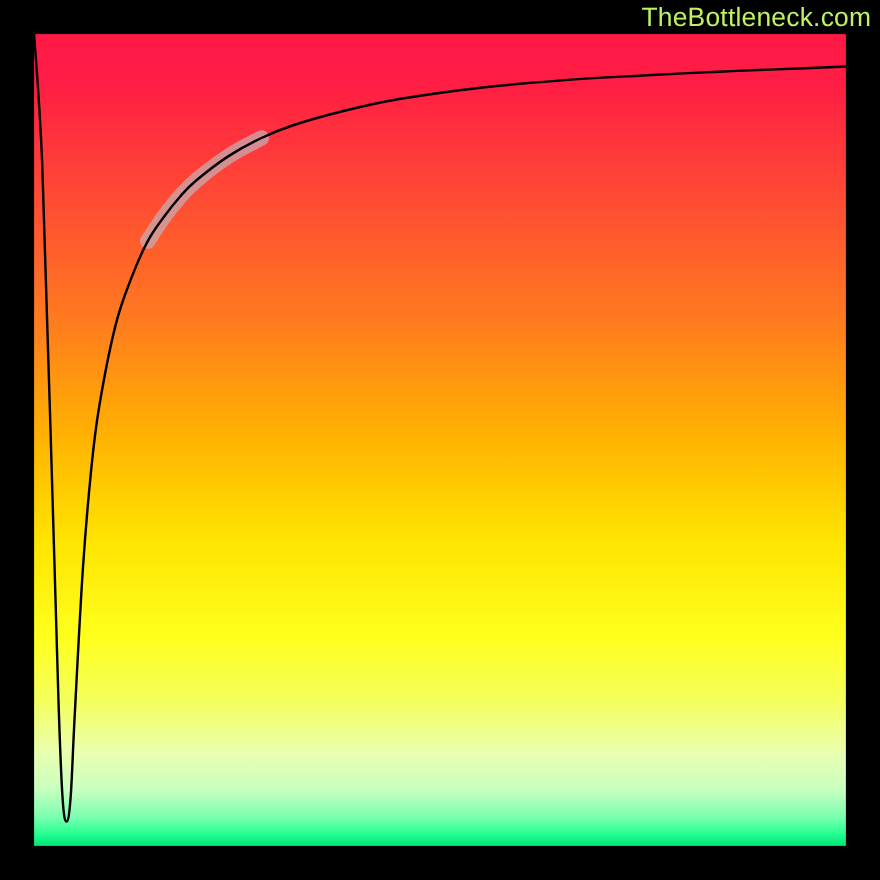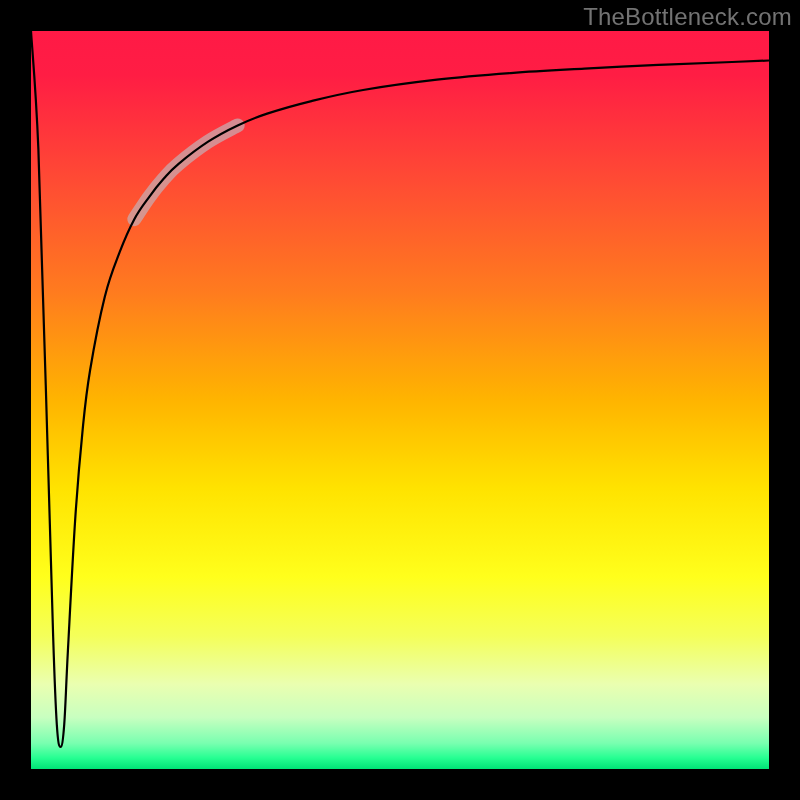--- a/index.html
+++ b/index.html
@@ -22,21 +22,21 @@
     left: 31px;
     top: 31px;
     width: 738px;
     height: 738px;
     overflow: hidden;
   }
   .watermark {
     position: absolute;
     top: 3px;
     right: 8px;
-    color: #737373;
+    color: #bef264;
     font-size: 24px;
     letter-spacing: 0.2px;
     font-weight: 500;
     user-select: none;
   }
   svg { display: block; }
 </style>
 </head>
 <body>
 

